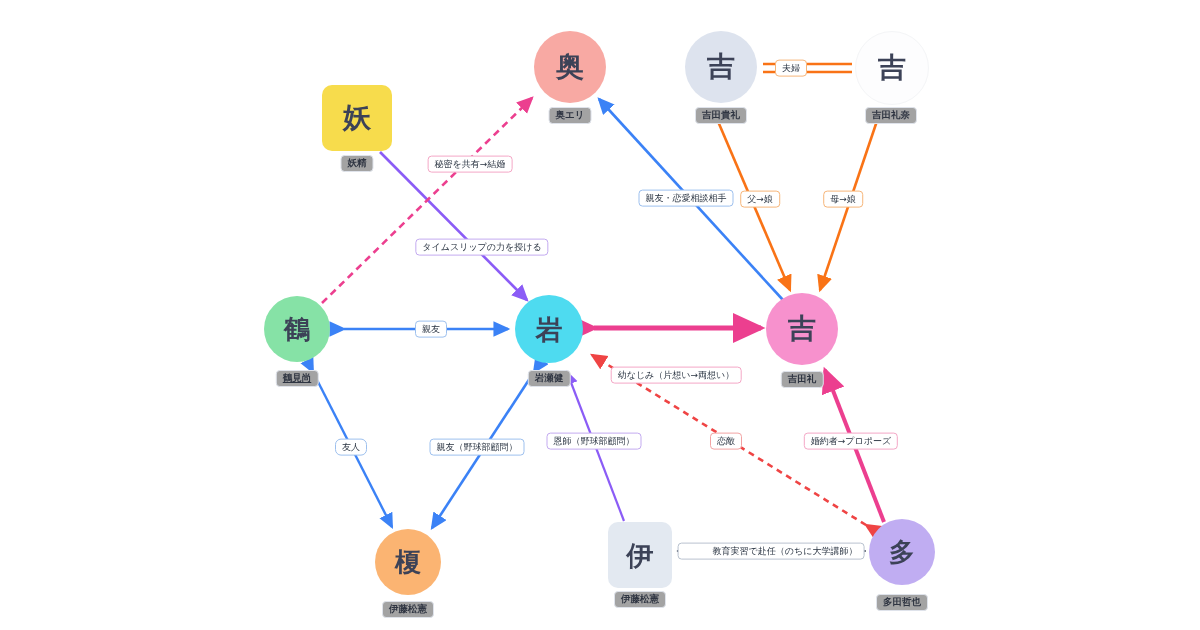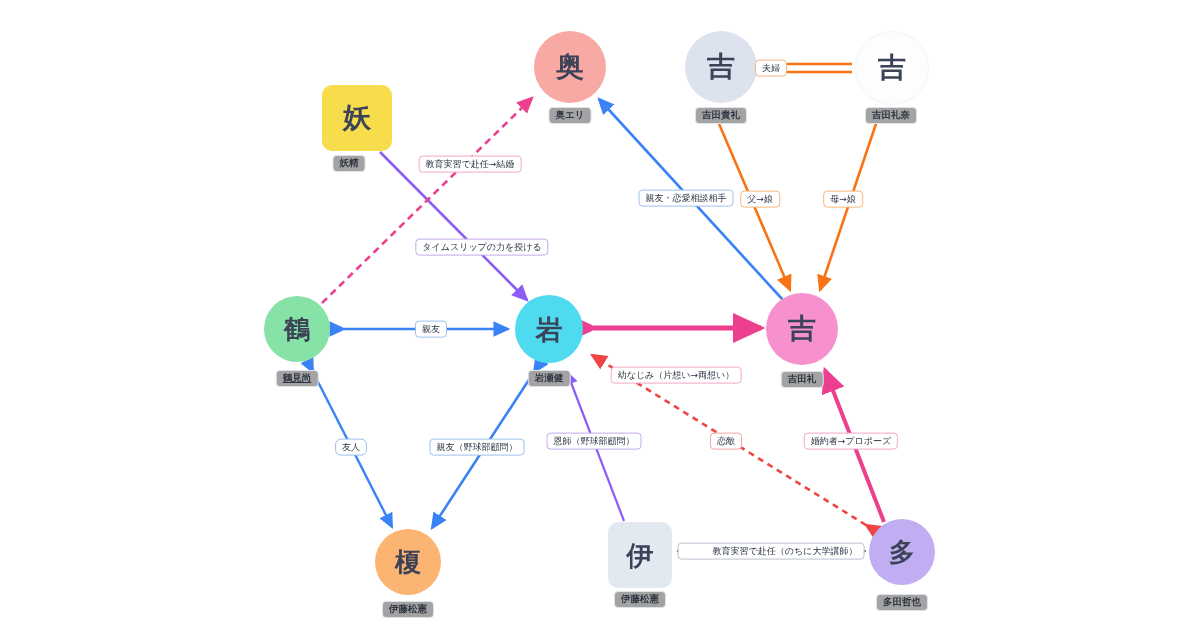--- a/index.html
+++ b/index.html
@@ -93,21 +93,21 @@
   </svg>
 
   <div class="node circle" style="left:534px;top:31px;width:72px;height:72px;background:#f8a9a3;">
     <span class="glyph" style="font-size:28px">奥</span>
   </div>
   <div class="namechip" style="left:570px;top:107px;">奥エリ</div>
 
   <div class="node rect" style="left:322px;top:85px;width:70px;height:66px;background:#f7dc4c;">
     <span class="glyph" style="font-size:28px">妖</span>
   </div>
-  <div class="namechip" style="left:349px;top:155px;">妖精</div>
+  <div class="namechip" style="left:357px;top:155px;">妖精</div>
 
   <div class="node circle" style="left:685px;top:31px;width:72px;height:72px;background:#dde3ee;">
     <span class="glyph" style="font-size:28px">吉</span>
   </div>
   <div class="namechip" style="left:721px;top:107px;">吉田貴礼</div>
 
   <div class="node circle" style="left:855px;top:31px;width:72px;height:72px;background:#fdfdfe;border:1px solid #f4f5f7;">
     <span class="glyph" style="font-size:28px">吉</span>
   </div>
   <div class="namechip" style="left:891px;top:107px;">吉田礼奈</div>
@@ -135,26 +135,26 @@
   <div class="node rect" style="left:608px;top:522px;width:64px;height:66px;background:#e3e9f1;">
     <span class="glyph" style="font-size:27px">伊</span>
   </div>
   <div class="namechip" style="left:640px;top:591px;">伊藤松憲</div>
 
   <div class="node circle" style="left:869px;top:519px;width:66px;height:66px;background:#c0adf2;">
     <span class="glyph" style="font-size:26px">多</span>
   </div>
   <div class="namechip" style="left:902px;top:594px;">多田哲也</div>
 
-  <div class="edgelabel el-pink" style="left:470px;top:164px;">教育実習で赴任→結婚</div>
+  <div class="edgelabel el-pink" style="left:470px;top:164px;">秘密を共有→結婚</div>
   <div class="edgelabel el-purple" style="left:482px;top:247px;">タイムスリップの力を授ける</div>
   <div class="edgelabel el-blue" style="left:686px;top:198px;">親友・恋愛相談相手</div>
   <div class="edgelabel el-orange" style="left:760px;top:199px;">父→娘</div>
   <div class="edgelabel el-orange" style="left:843px;top:199px;">母→娘</div>
-  <div class="edgelabel el-orange" style="left:771px;top:68px;">夫婦</div>
+  <div class="edgelabel el-orange" style="left:791px;top:68px;">夫婦</div>
   <div class="edgelabel el-blue" style="left:431px;top:329px;">親友</div>
   <div class="edgelabel el-pink" style="left:676px;top:328px;margin-top:47px;">幼なじみ（片想い→両想い）</div>
   <div class="edgelabel el-blue" style="left:351px;top:447px;border-radius:6px;">友人</div>
   <div class="edgelabel el-blue" style="left:477px;top:447px;">親友（野球部顧問）</div>
   <div class="edgelabel el-purple" style="left:594px;top:441px;">恩師（野球部顧問）</div>
   <div class="edgelabel el-red" style="left:726px;top:441px;">恋敵</div>
   <div class="edgelabel el-pink" style="left:851px;top:441px;">婚約者→プロポーズ</div>
   <div class="edgelabel el-gray" style="left:771px;top:551px;">教育実習で赴任（のちに大学講師）</div>
 
 </div>

